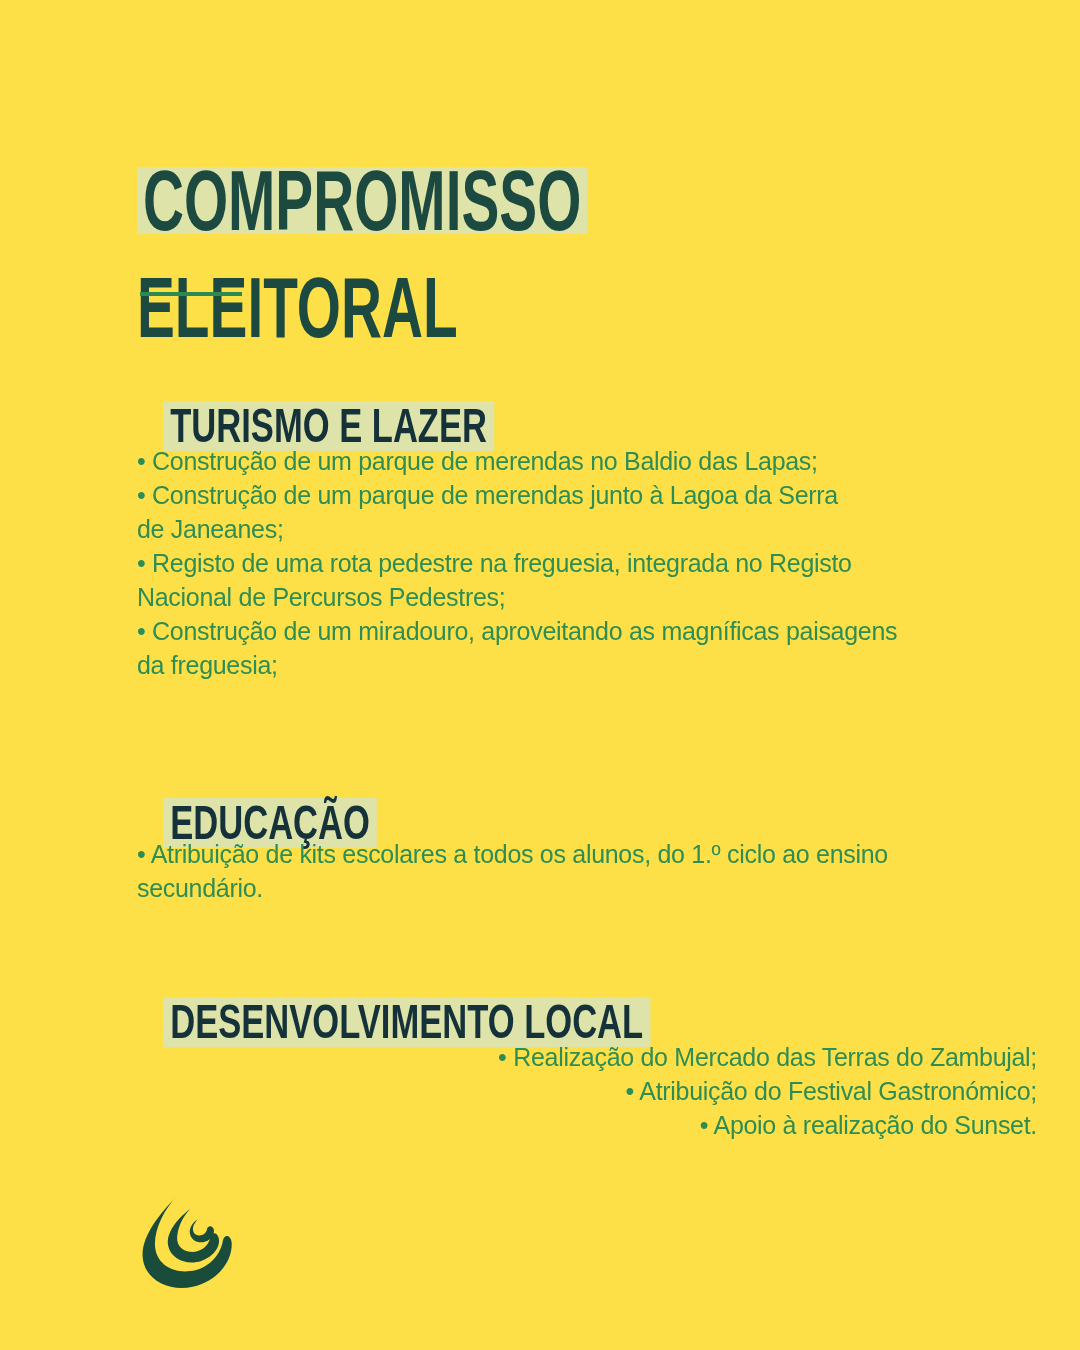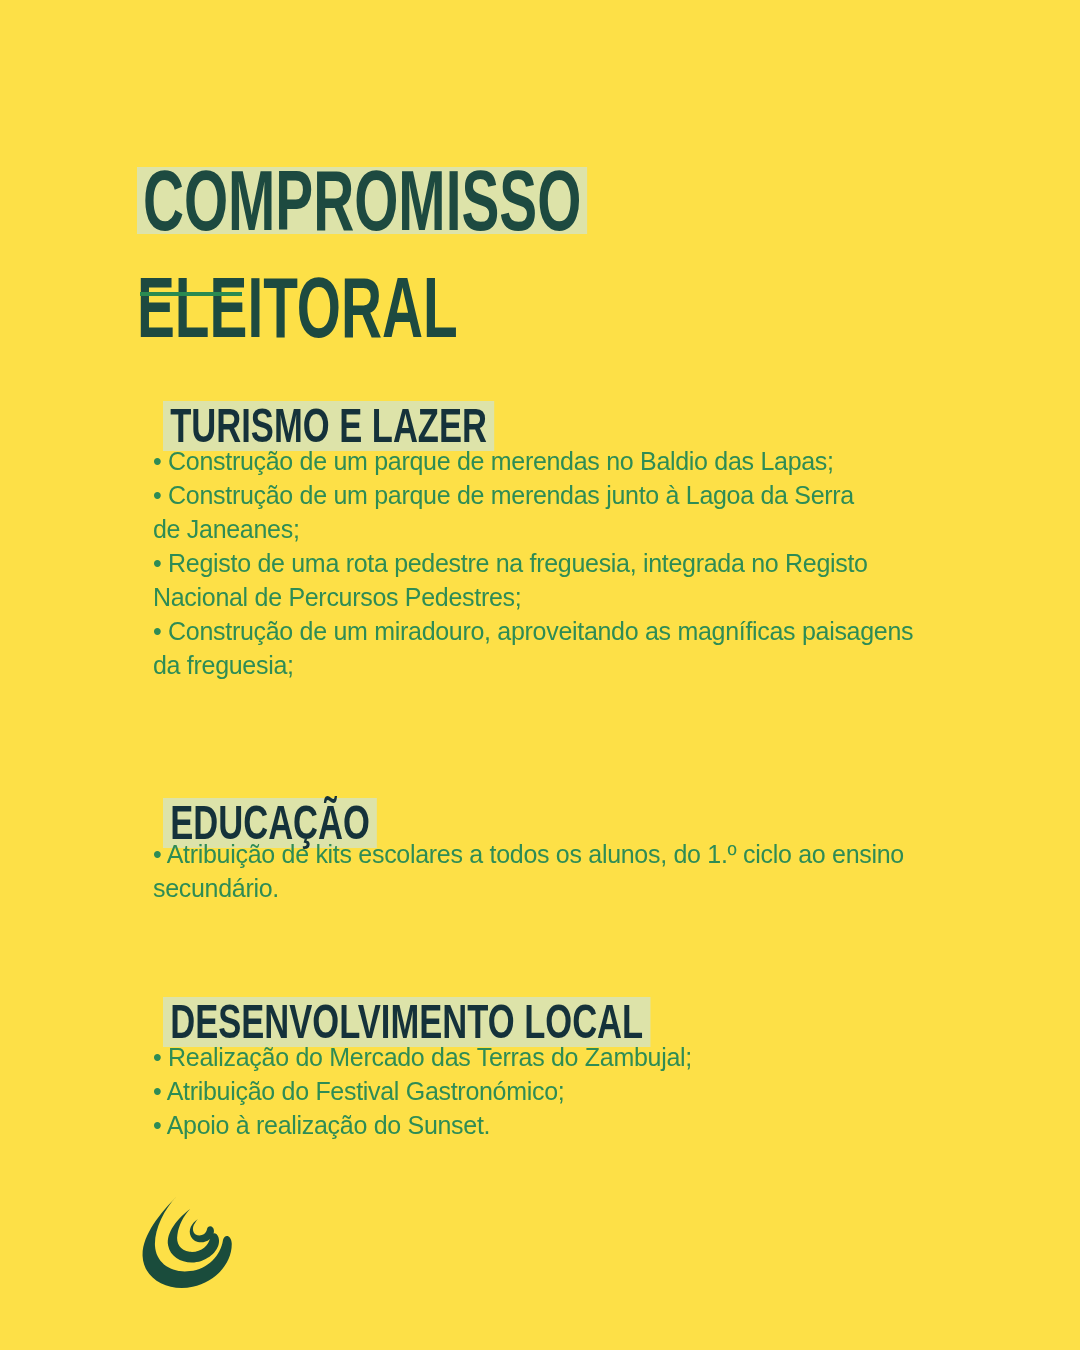--- a/index.html
+++ b/index.html
@@ -35,26 +35,26 @@
   .sec-heading .txt{
     display:inline-block;line-height:50px;padding:0 10px;
     background:#dde3a9;
     transform:scaleX(0.72);transform-origin:left top;
   }
   #heading-0{top:358px;}
   #heading-1{top:755px;}
   #heading-2{top:954px;}
   
   .bullets{
-    position:absolute;left:153px;width:900px;
+    position:absolute;left:137px;width:900px;
     color:#2e8c55;font-size:25px;line-height:34px;letter-spacing:-0.3px;
   }
   #bullets-0{top:444px;}
   #bullets-1{top:837px;}
-  #bullets-2{top:1040px;}
+  #bullets-2{top:1040px;text-align:right;}
   .bullets p{margin:0;white-space:pre-line;}
   
   .logo{
     position:absolute;left:138px;top:1193px;
     width:100px;height:100px;
   }
 </style>
 </head>
 <body>
 

